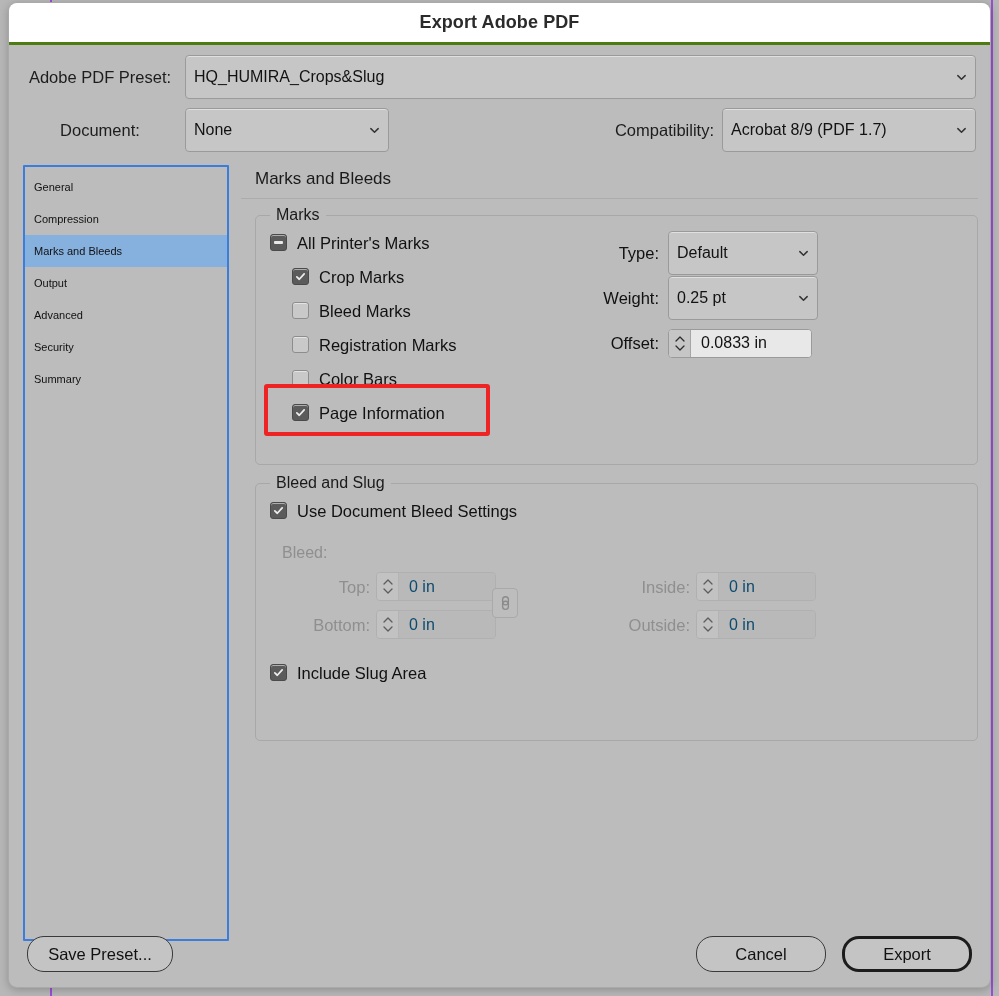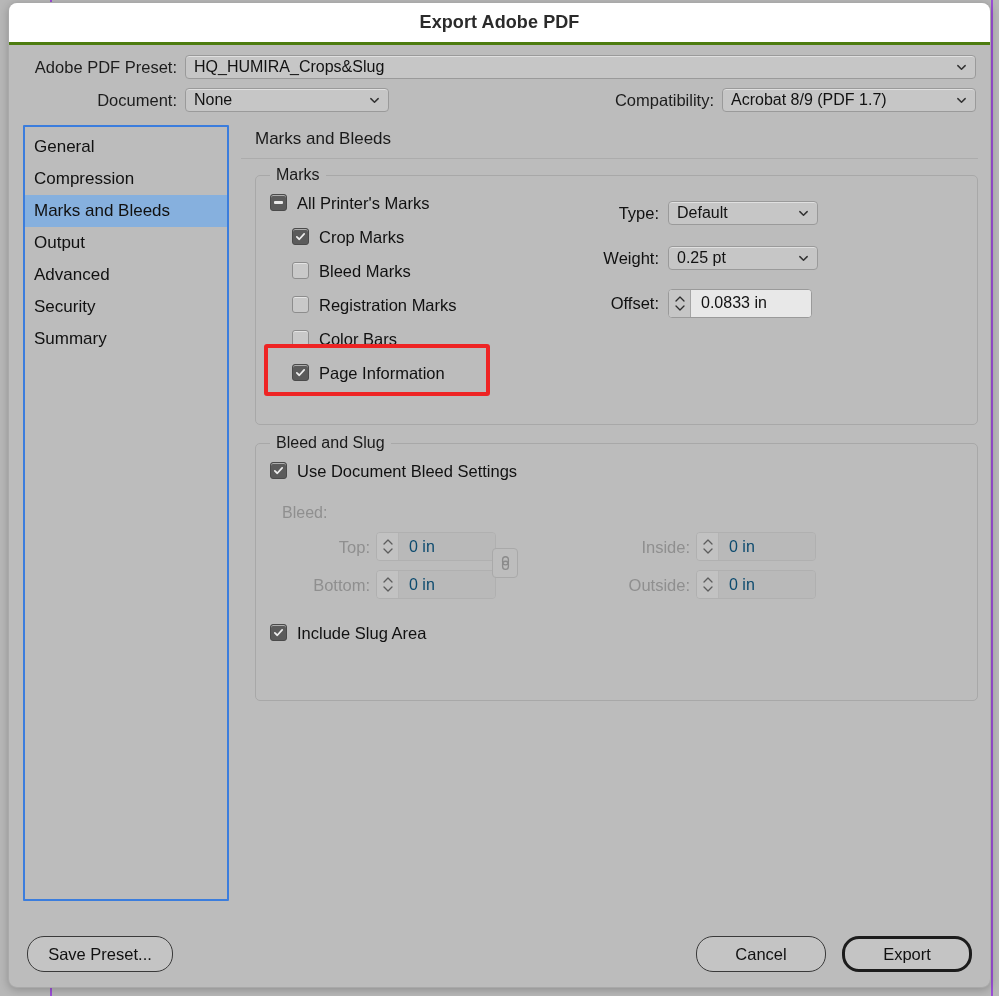--- a/index.html
+++ b/index.html
@@ -37,33 +37,33 @@
   }
   .titlebar .title {
     font-size: 18px; font-weight: bold; color: #2b2b2b;
     letter-spacing: .1px;
   }
 
   
   .toprows { padding: 10px 14px 4px 14px; }
   .row { display: flex; align-items: center; margin-bottom: 9px; }
   .row-label {
-    font-size: 16.5px; color: #1d1d1d; text-align: right;
+    font-size: 16.5px; color: #1d1d1d; text-align: center;
     white-space: nowrap;
   }
   .lbl-preset { width: 162px; padding-right: 8px; }
   .lbl-standard { width: 162px; padding-right: 8px; }
   .lbl-compat { padding-right: 8px; }
 
   .select {
     position: relative;
     background: #c6c6c6;
     border: 1px solid #9a9a9a;
     border-radius: 4px;
-    height: 24px;
+    height: 44px;
     display: flex; align-items: center;
     padding: 0 38px 0 8px;
     font-size: 16px; color: #121212;
     box-shadow: 0 1px 0 rgba(255,255,255,.45) inset;
     white-space: nowrap;
   }
   .select .chev {
     position: absolute; right: 8px; top: 50%;
     transform: translateY(-50%);
     width: 11px; height: 11px;
@@ -82,21 +82,21 @@
     width: 206px; height: 776px;
     background: #bcbcbc;
     border: 2px solid #3b7ddd;
     border-radius: 1px;
     padding-top: 4px;
   }
   .side-item {
     height: 32px;
     display: flex; align-items: center;
     padding-left: 9px;
-    font-size: 17px; color: #111;
+    font-size: 11px; color: #111;
   }
   .side-item.selected {
     background: #86b0de;
   }
 
   .panel {
     position: absolute;
     left: 232px; top: 0;
     width: 737px;
   }

